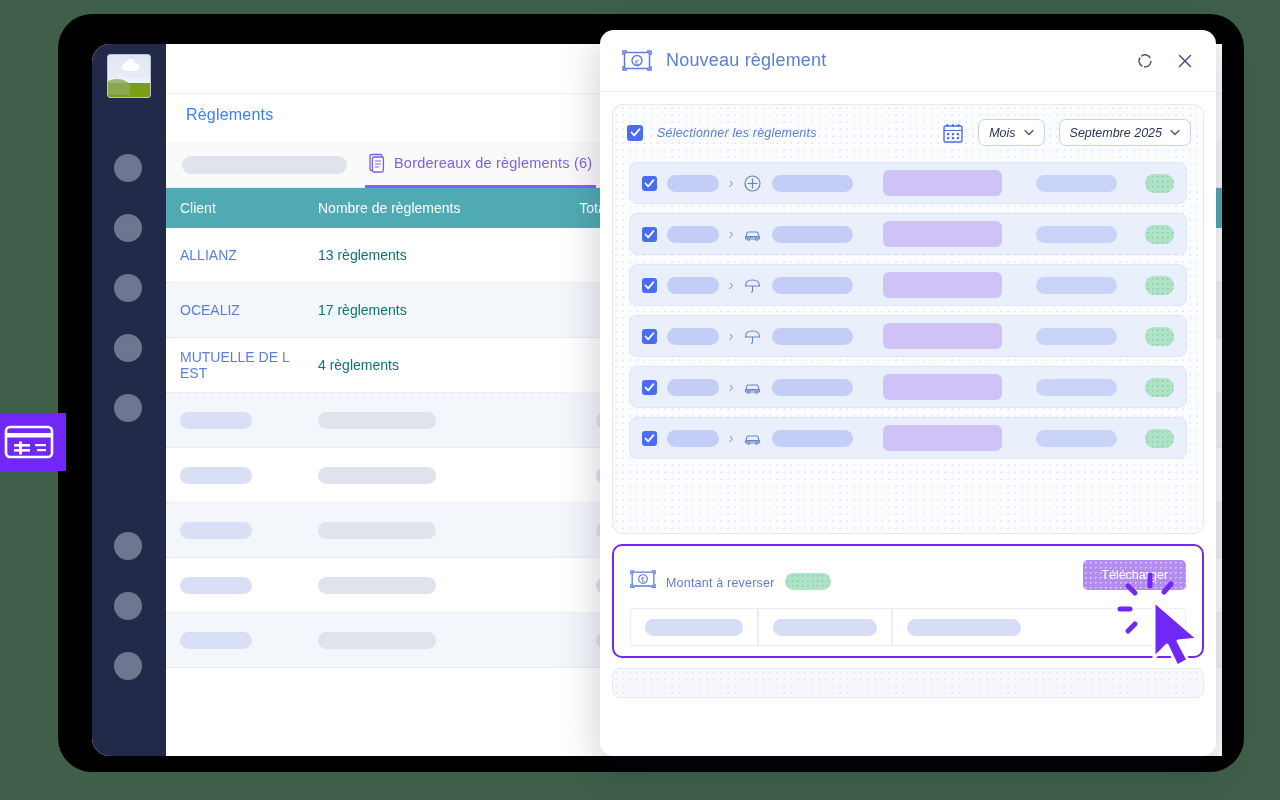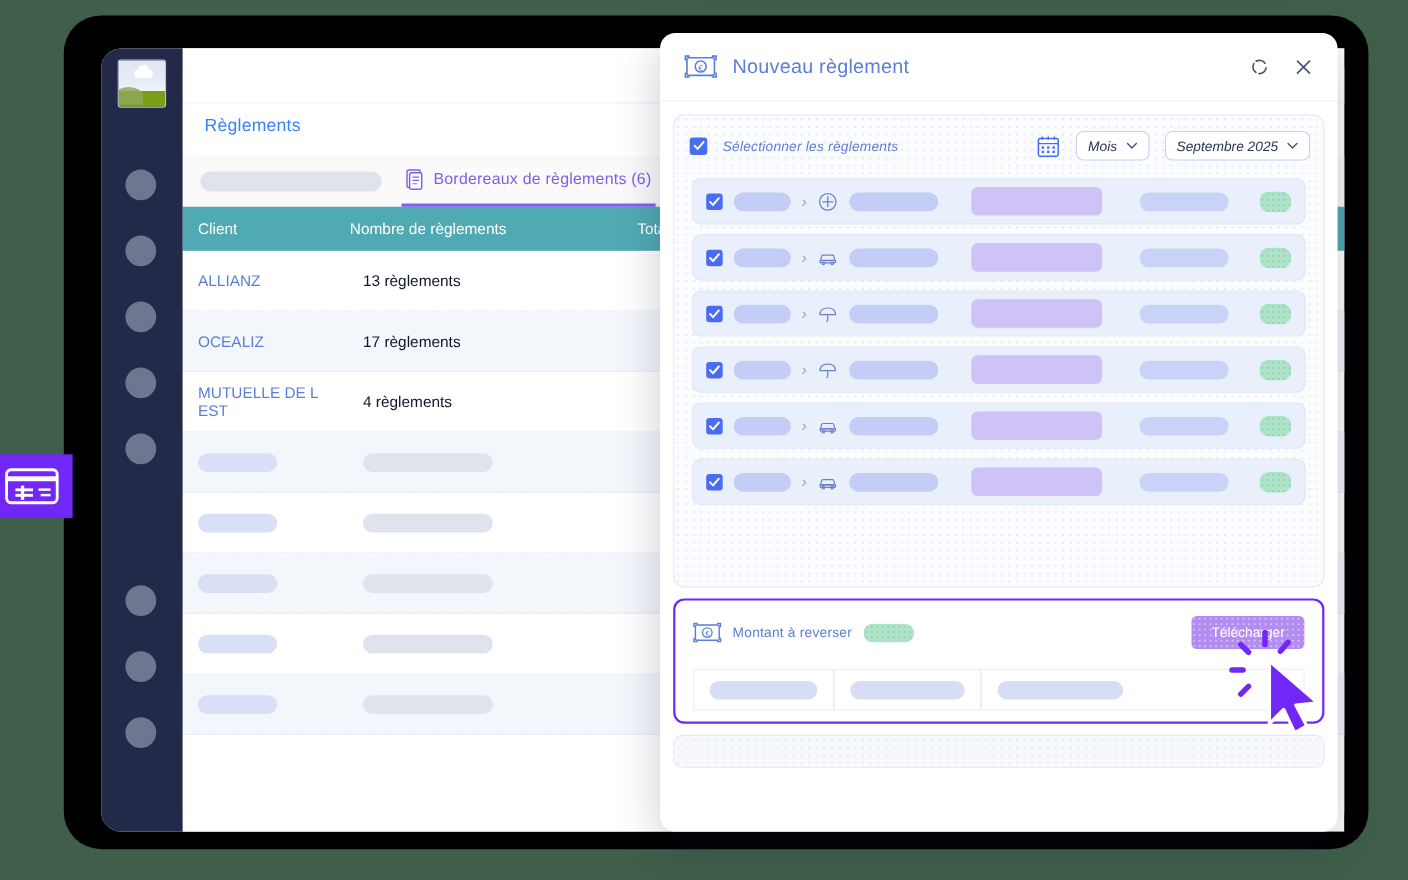--- a/index.html
+++ b/index.html
@@ -146,21 +146,21 @@
   .col-total   { width: 160px; text-align: right; }
   .table-row {
     position: absolute; left: 0; width: 100%;
     height: 55px;
     display: flex; align-items: center;
     font-size: 14px;
     border-bottom: 1px dotted #dde3ee;
   }
   .table-row.alt { background: #f3f6fa; }
   .cell-client { width: 152px; padding-left: 14px; color: #5b7fd4; }
-  .cell-count  { width: 190px; color: #0f172a; margin-left: 12px; }
+  .cell-count  { width: 190px; color: #0f766e; }
   .cell-total  { width: 160px; text-align: right; color: #2b3558; }
   .skel {
     border-radius: 9px;
     background: #dfe3ec;
     height: 17px;
   }
   .skel.blue { background: #d9dff5; }
 
   
   .modal {
@@ -251,21 +251,21 @@
   
   .panel-footer {
     margin-top: 10px;
     border: 2px solid #7127f6;
     border-radius: 10px;
     background: #fff;
     padding: 14px 16px 18px 16px;
     height: 114px;
     position: relative;
   }
-  .foot-top { display: flex; align-items: center; gap: 10px; }
+  .foot-top { display: flex; align-items: flex-end; gap: 10px; }
   .foot-label { font-size: 12.5px; color: #5b7fd4; letter-spacing: .2px; }
   .foot-amount {
     width: 46px; height: 17px; border-radius: 9px; background: #aee3c8;
     background-image: radial-gradient(#8ed3ae 1px, transparent 1px); background-size: 5px 5px;
   }
   .dl-btn {
     margin-left: auto;
     background: #b28cf0;
     background-image: radial-gradient(rgba(255,255,255,.45) 1px, transparent 1px);
     background-size: 5px 5px;

